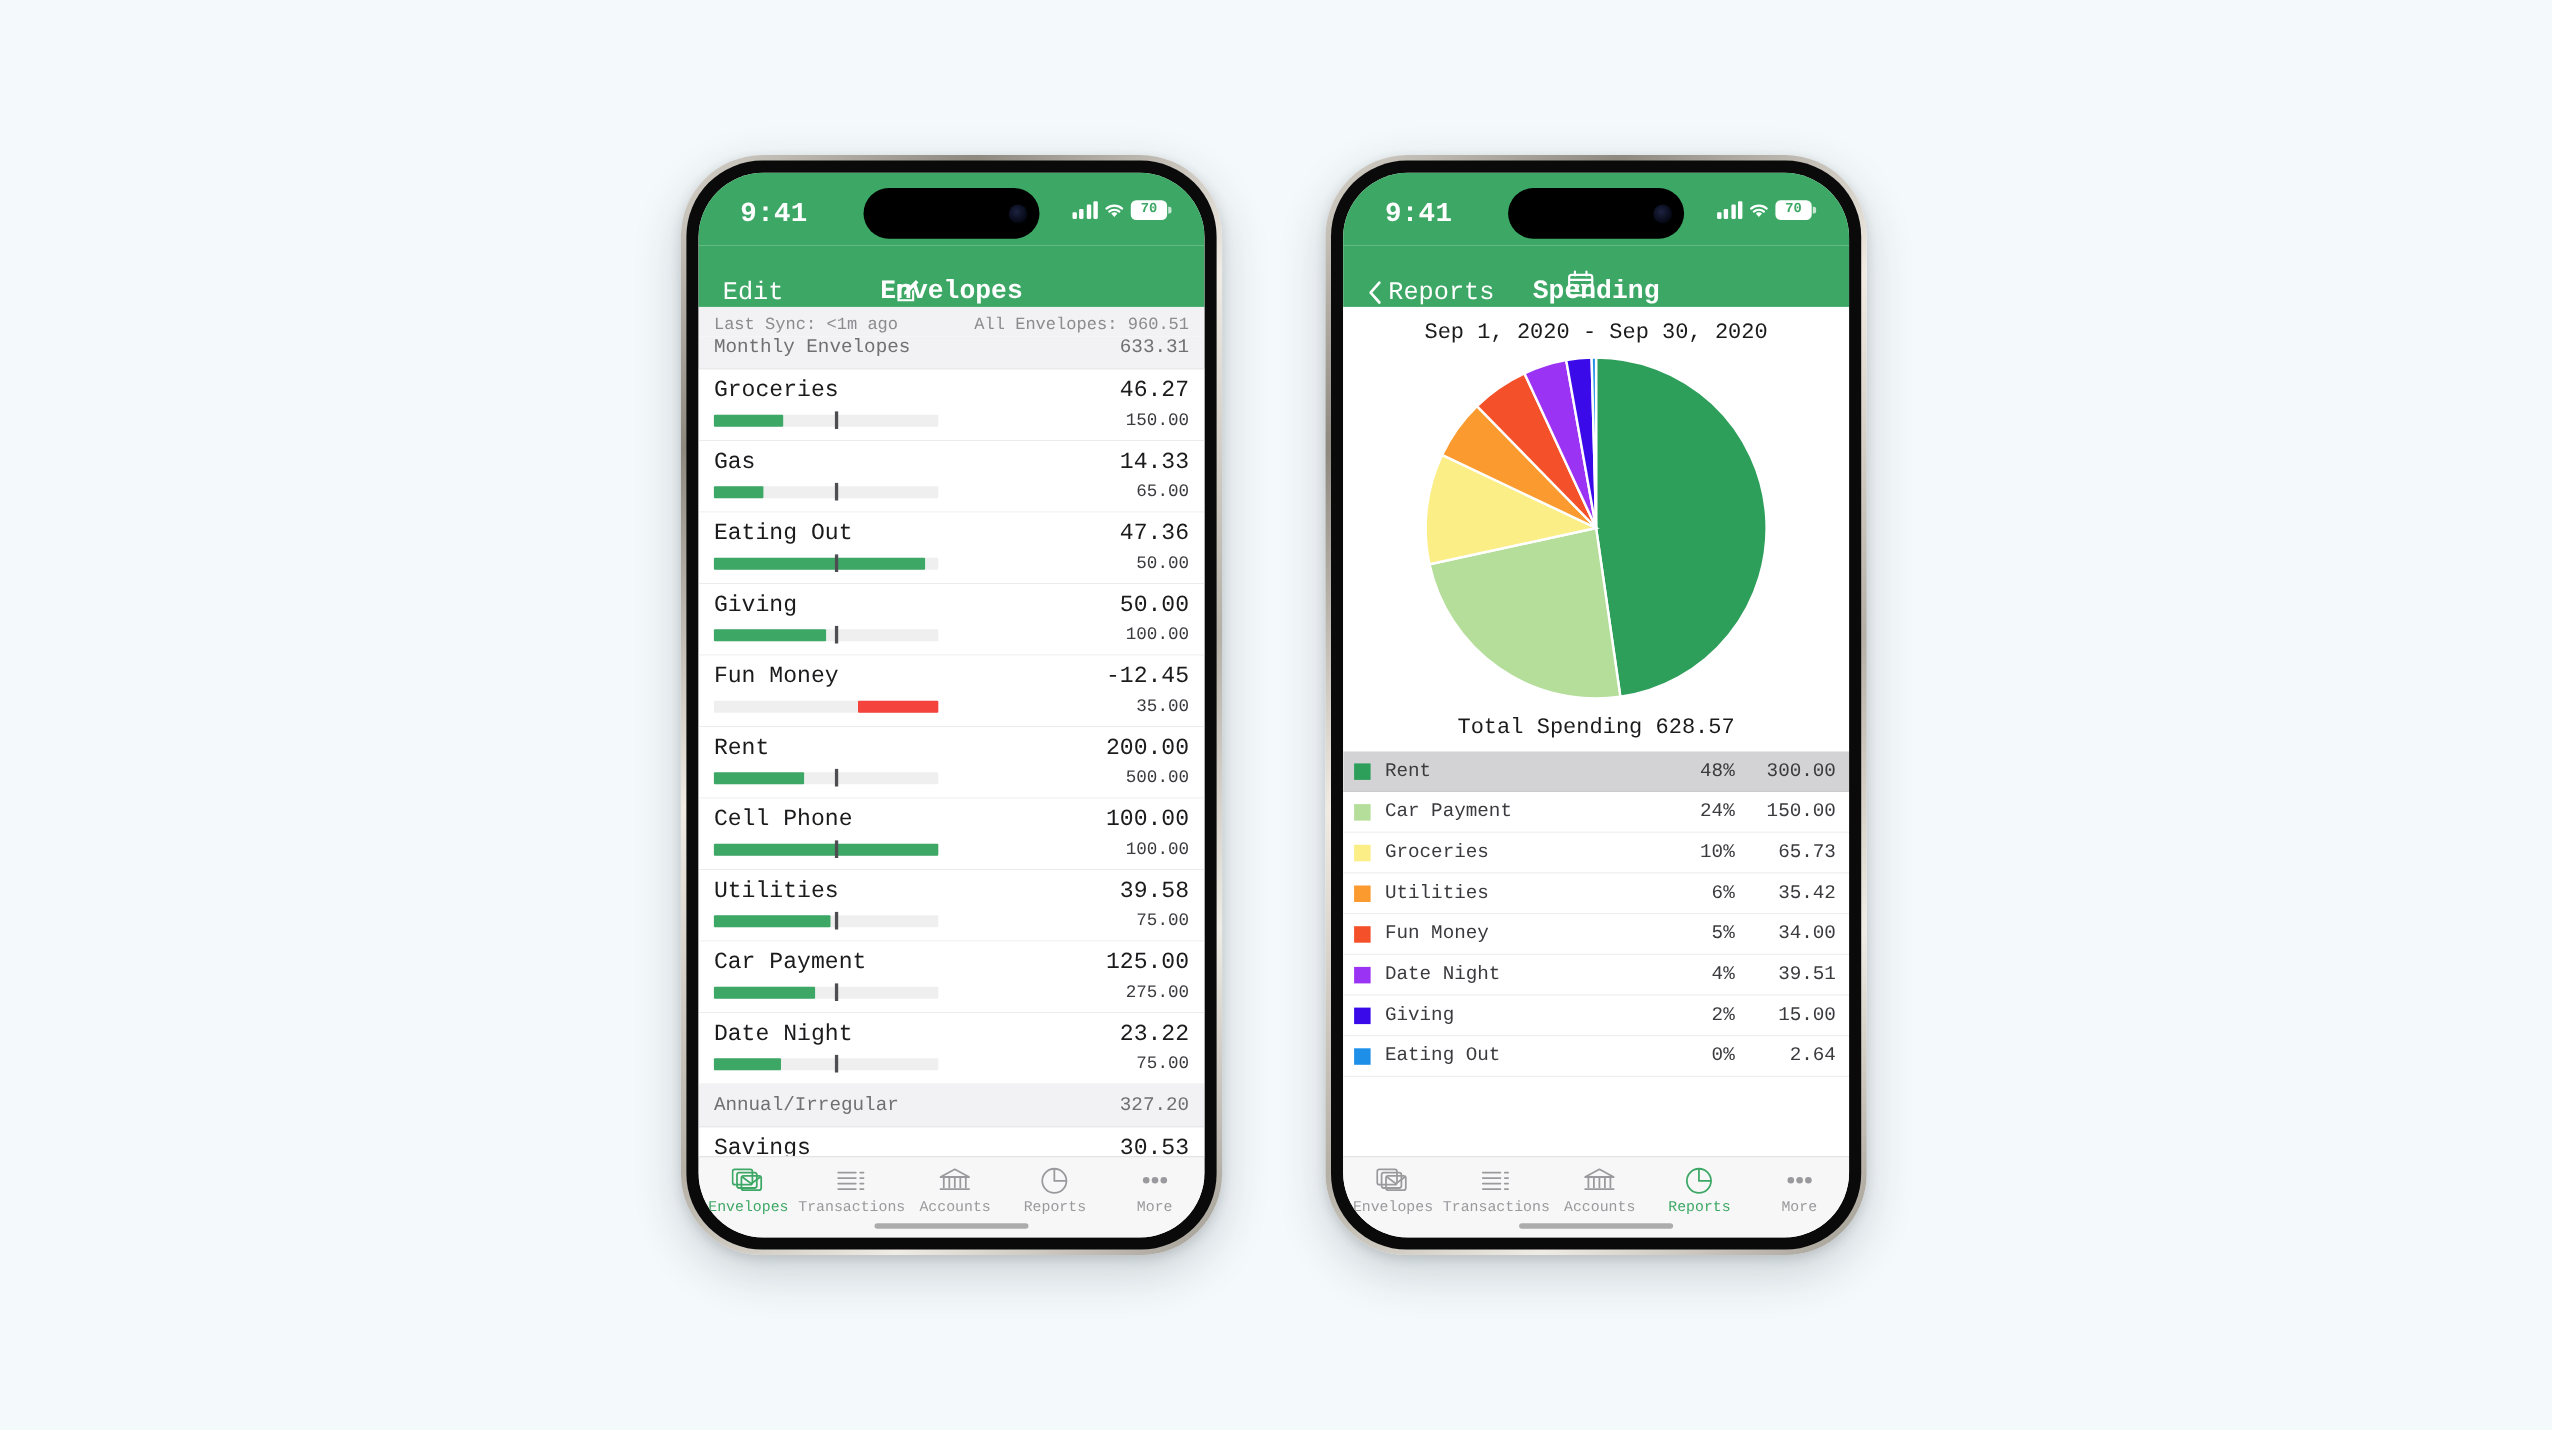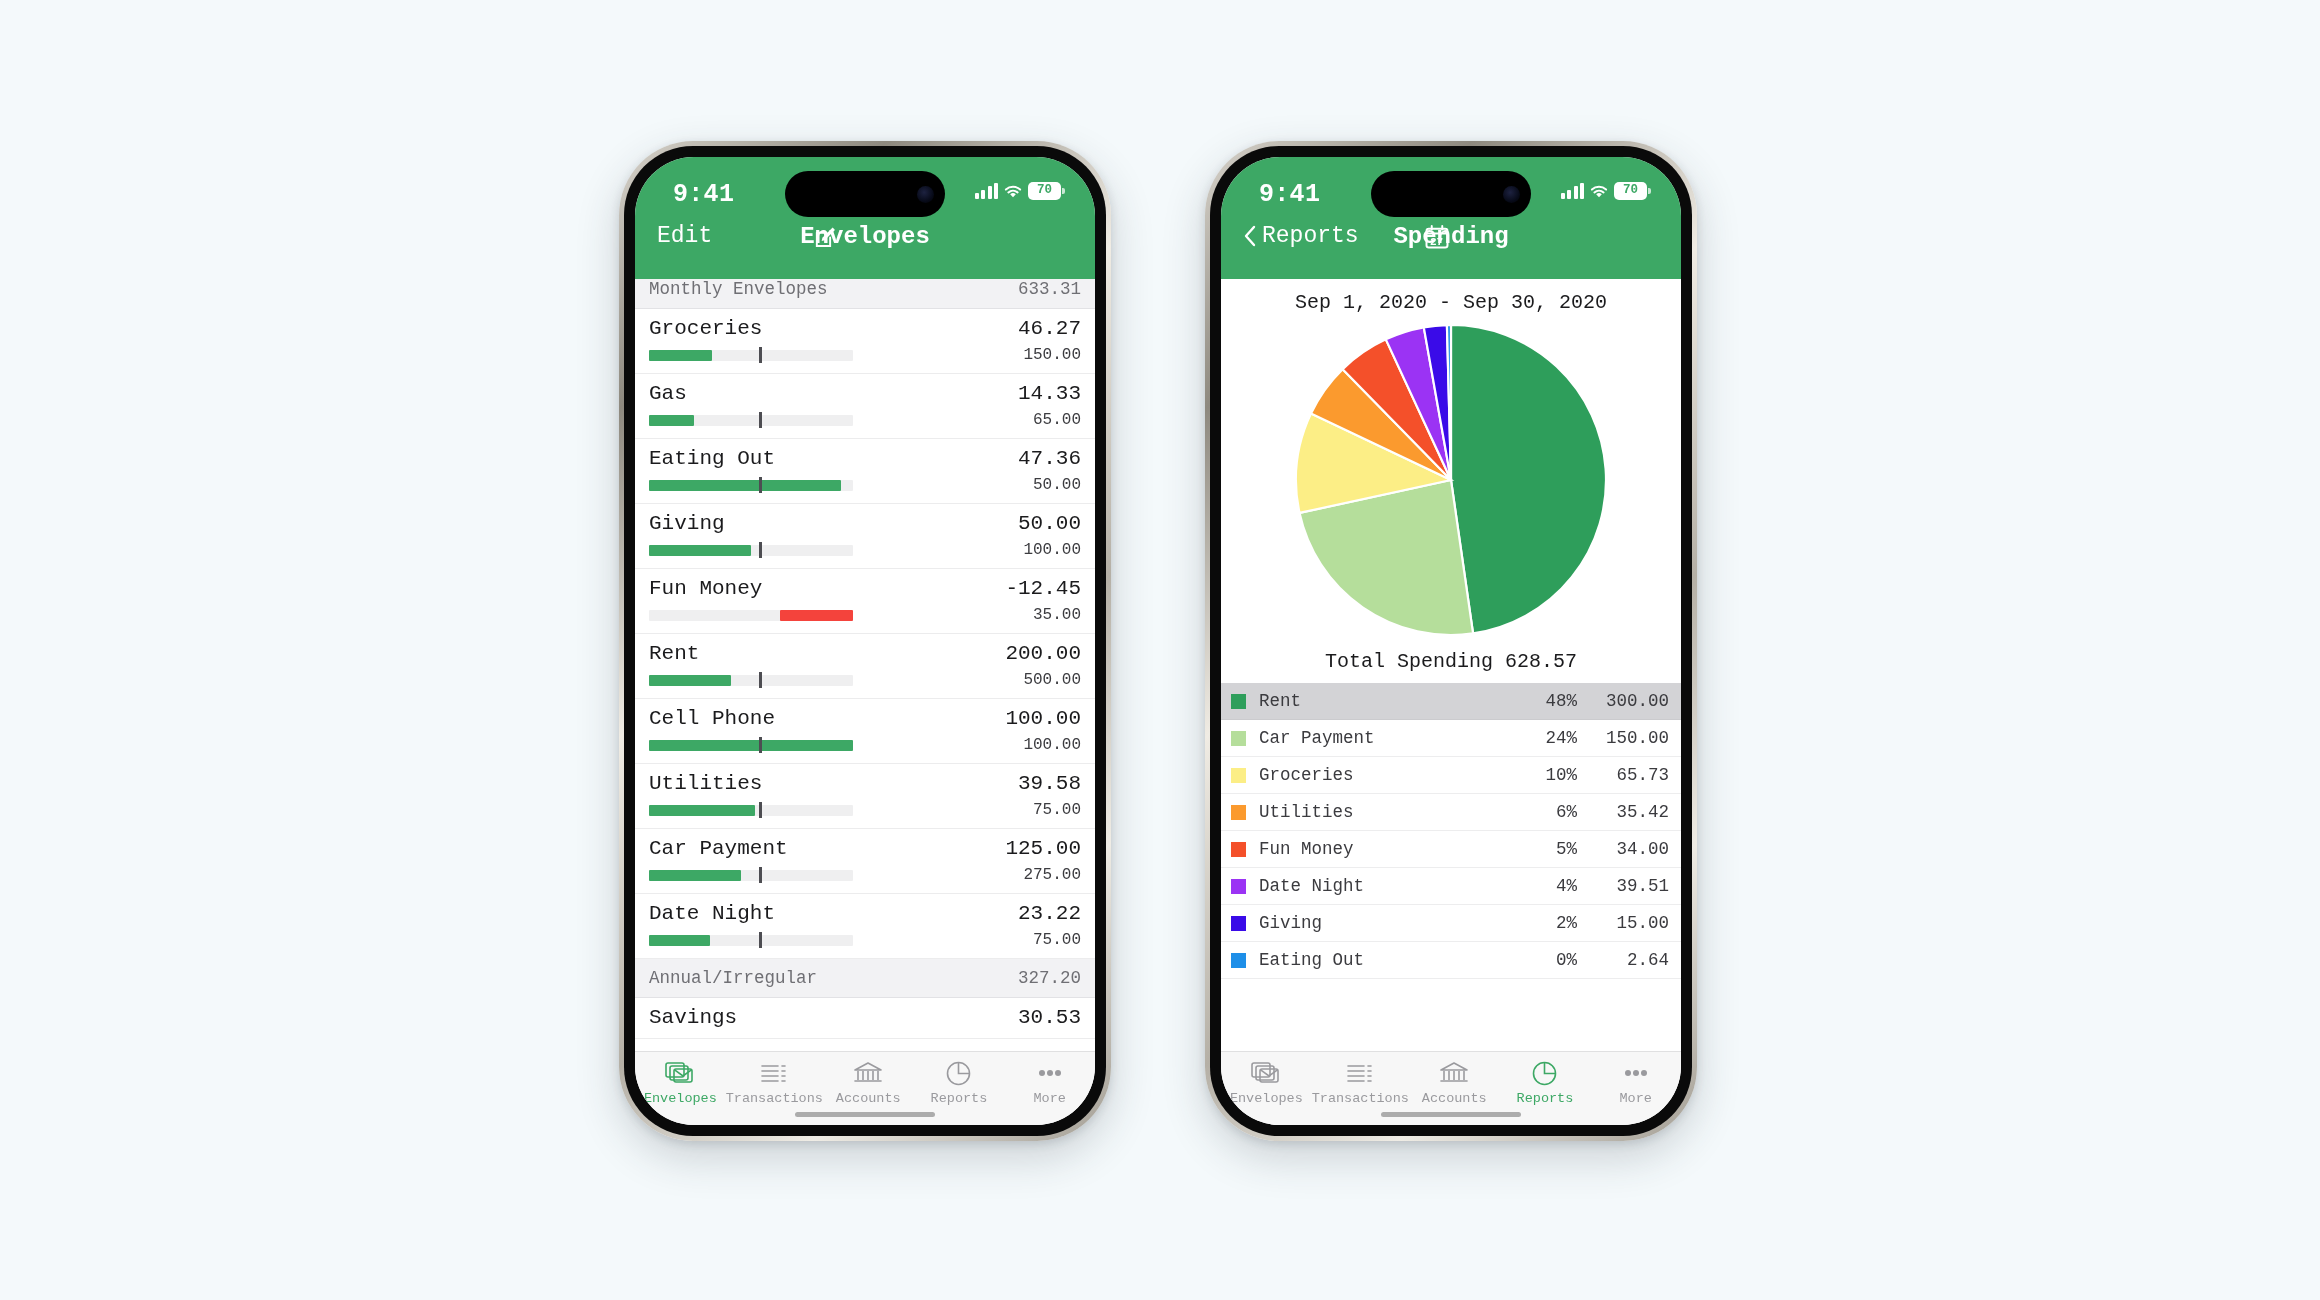--- a/index.html
+++ b/index.html
@@ -112,21 +112,21 @@
     width: 3px; height: 6px; border-radius: 0 2px 2px 0;
     background: rgba(255,255,255,.72);
   }
 
   
   .navbar {
     height: 56px;
     background: var(--brand);
     flex: 0 0 auto;
     display: flex;
-    align-items: flex-start;
+    align-items: flex-end;
     padding: 0 22px;
     color: #fff;
     position: relative;
   }
   .nav-left, .nav-right {
     display: flex; align-items: center;
     min-width: 92px;
     font-size: 23px;
   }
   .nav-right { justify-content: flex-end; }
@@ -315,20 +315,24 @@
           <div class="nav-title">Envelopes</div>
           <div class="nav-right">
             <svg width="29" height="29" viewBox="0 0 24 24">
               <path d="M4 8v11h11v-7" stroke="#fff" stroke-width="1.6" fill="none" stroke-linecap="round"></path>
               <path d="M4 8h8" stroke="#fff" stroke-width="1.6" fill="none" stroke-linecap="round"></path>
               <path d="M10.5 14.2 19 5.7l-1.9-1.9-8.5 8.5-.6 2.5z" fill="#fff"></path>
             </svg>
           </div>
         </div>
 
+        <div class="sync-row">
+          <span>Last Sync: &lt;1m ago</span>
+          <span>All Envelopes: 960.51</span>
+        </div>
           <div class="group-row" style="padding: 0px 14px 9px;">
             <span>Monthly Envelopes</span>
             <span>633.31</span>
           </div>
 
         <div class="env-list" id="env-list">
             <div class="env-row">
               <div class="env-top">
                 <div class="env-name">Groceries</div>
                 <div class="env-amount">46.27</div>

